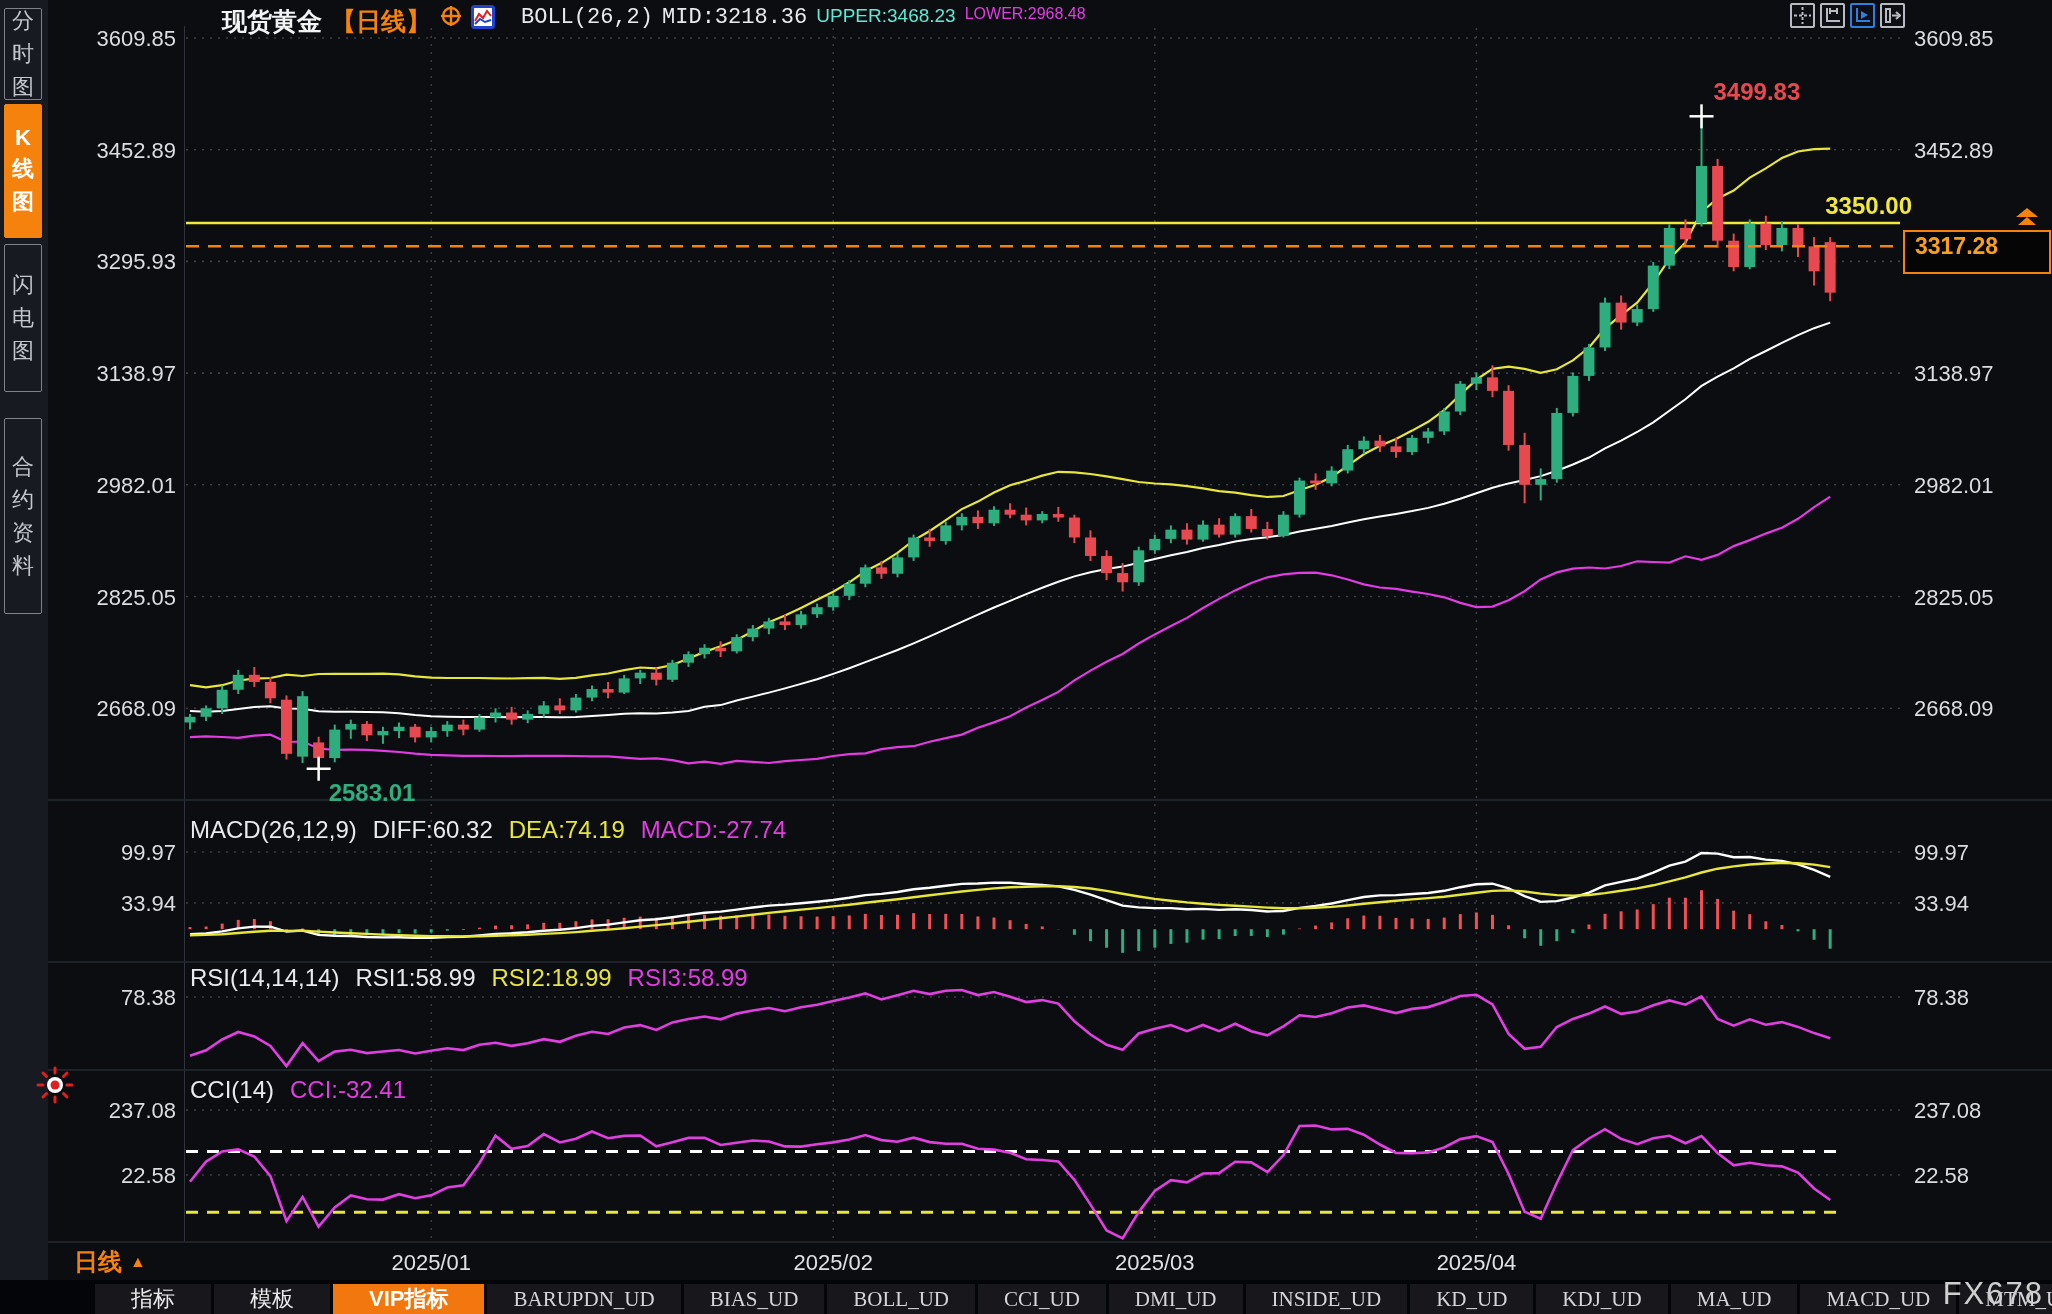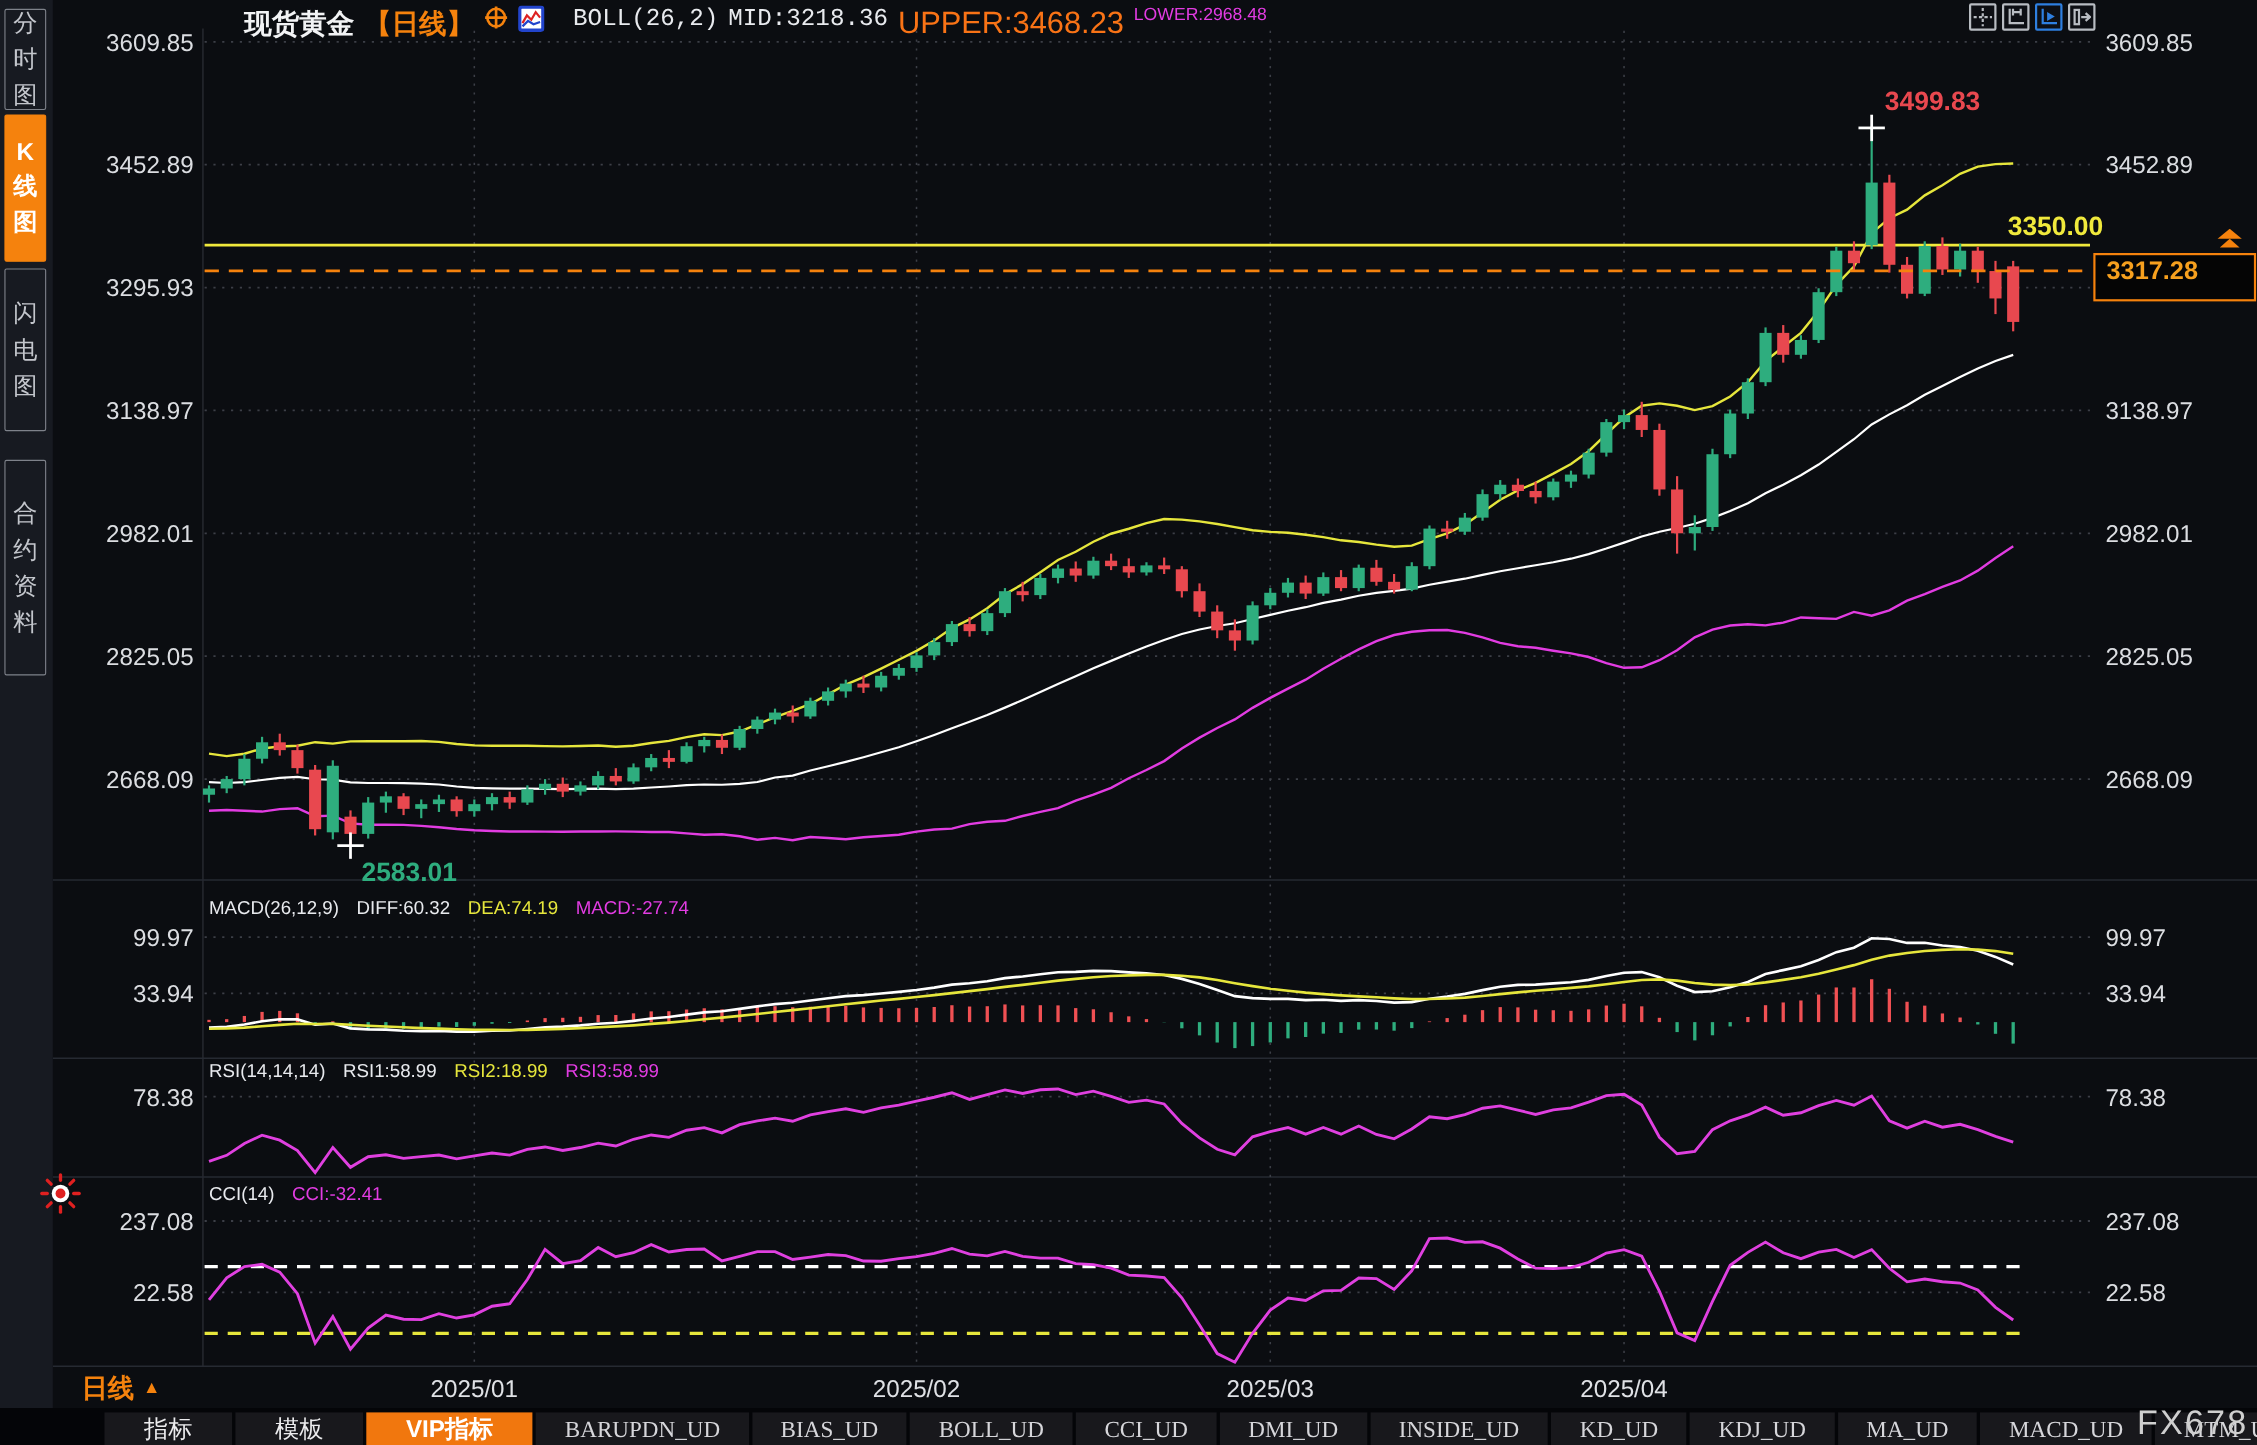--- a/index.html
+++ b/index.html
@@ -13,32 +13,32 @@
   .side-tab{position:absolute;left:4px;width:38px;display:flex;flex-direction:column;
             align-items:center;justify-content:center;gap:3px;border:1px solid #7E828A;
             border-radius:2px;color:#C3C6CC;font-size:22px;cursor:pointer;box-sizing:border-box;}
   .side-tab.active{background:#F5820D;border-color:#F5820D;color:#FFFFFF;font-weight:bold;}
 
   
   #header{position:absolute;left:190px;top:5px;display:flex;align-items:flex-start;gap:9px;z-index:5;margin-left:32px;}
   #header .sym{color:#F2F3F5;font-size:25px;font-weight:bold;}
   #header .per{color:#F5820D;font-size:25px;font-weight:bold;}
   #header .w{color:#E8EAEE;font-size:22px;font-family:Liberation Mono, monospace;}
-  #header .y{color:#f97316;font-size:28px;}
+  #header .y{color:#5eead4;font-size:19px;}
   #header .m{color:#E23CE2;font-size:16px;}
   .hgap{width:8px;}
 
   
   #toolbar{position:absolute;left:1790px;top:3px;display:flex;gap:5px;z-index:5;}
   .tool-btn{width:25px;height:25px;border:2px solid #B8BCC2;border-radius:2px;background:#0D0F14;
             display:flex;align-items:center;justify-content:center;box-sizing:border-box;cursor:pointer;}
   .tool-btn.active{border-color:#2E7FE0;}
 
   
-  .ind-row{position:absolute;left:190px;display:flex;gap:16px;font-size:17px;z-index:4;}
+  .ind-row{position:absolute;left:190px;display:flex;gap:16px;font-size:24px;z-index:4;}
   .ind-row .w{color:#E8EAEE;} .ind-row .y{color:#E6E63C;} .ind-row .m{color:#E23CE2;}
 
   
   #price-box{position:absolute;left:1903px;top:230px;width:148px;height:44px;border:2px solid #F5820D;
              background:#050505;color:#F6A01E;font-size:23px;font-weight:bold;line-height:28px;
              padding-left:10px;box-sizing:border-box;z-index:5;}
   #price-arrow{position:absolute;left:2012px;top:208px;z-index:6;}
 
   
   #period-badge{position:absolute;left:74px;top:1246px;color:#F5820D;font-size:24px;font-weight:bold;z-index:5;

